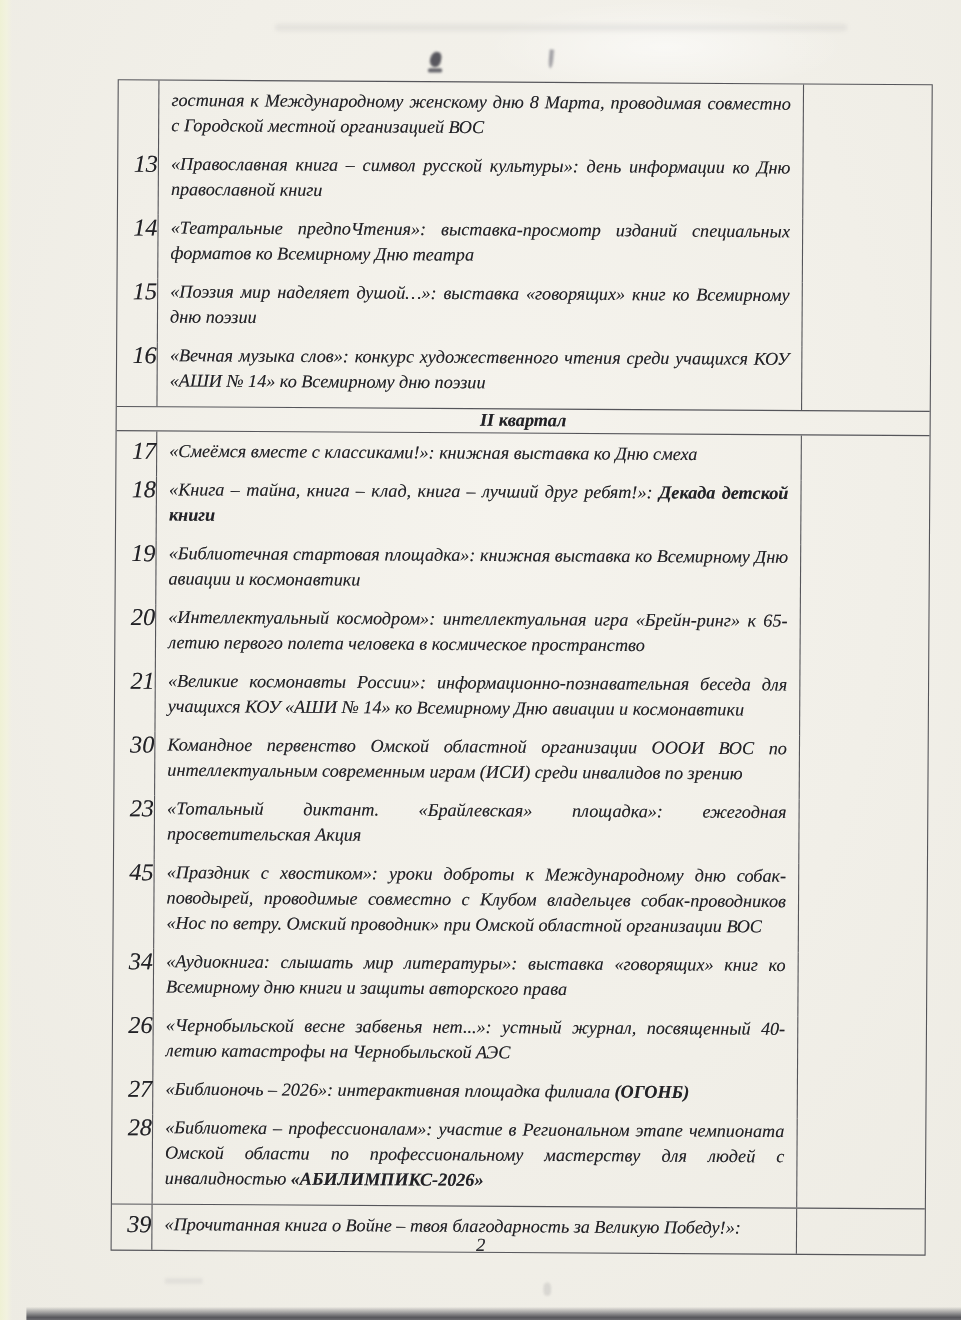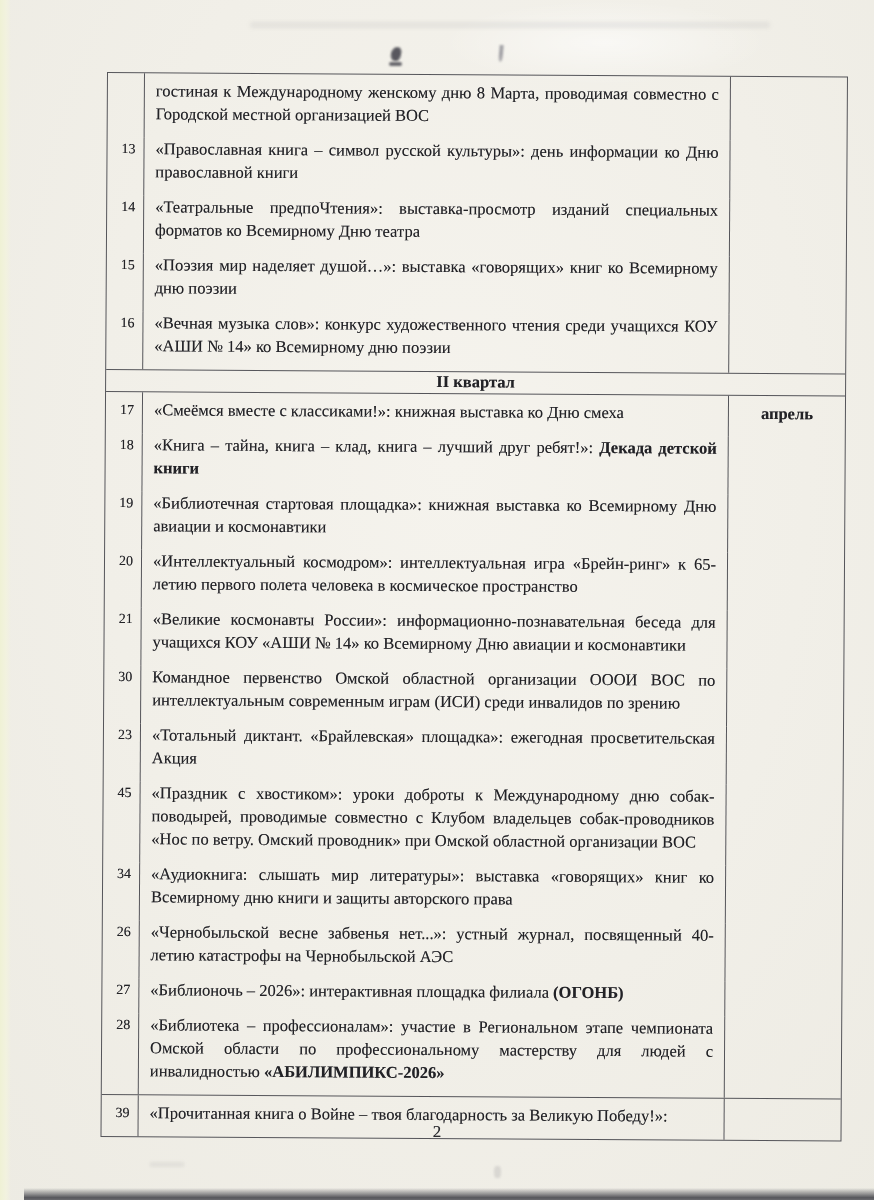--- a/index.html
+++ b/index.html
@@ -4,20 +4,21 @@
 <style>
   html,body{margin:0;padding:0;}
   body{
     width:874px;height:1200px;overflow:hidden;position:relative;
     font-family:"Liberation Serif","DejaVu Serif",serif;
     background:#e9e8e1;
   }
   .paper{
     position:absolute;inset:0;
     background:radial-gradient(ellipse at 52% 38%, #f5f3ed 0%, #f1efe8 55%, #edebe3 100%);
+    font-style:italic;
   }
   .edge-left{
     position:absolute;left:0;top:0;width:11px;height:100%;
     background:linear-gradient(90deg,#eff1d5 0%,#f2f2df 55%,rgba(242,242,223,0) 100%);
   }
   .edge-bottom{
     position:absolute;left:24px;right:0;bottom:0;height:12px;
     background:linear-gradient(180deg,rgba(88,88,94,0) 0%,rgba(88,88,94,.55) 45%,#57575c 80%,#6a6a6e 100%);
     filter:blur(.5px);
   }
@@ -59,22 +60,22 @@
     transform:rotate(.35deg);transform-origin:0 0;
     color:#222226;
     text-shadow:0 0 .5px rgba(25,25,35,.45);
     background:transparent;
   }
   .sec{display:block;}
   .sec.bt{border-top:1.6px solid var(--line);}
   .row{display:grid;grid-template-columns:37px 1fr 116px;}
   .cell{min-height:1px;}
   .num{
-    text-align:left;border-right:1.6px solid var(--line);
-    font-size:14px;line-height:23px;margin-left:14px;
+    text-align:right;border-right:1.6px solid var(--line);
+    font-size:22px;line-height:23px;margin-left:14px;
   }
   .desc{
     border-right:1.6px solid var(--line);
     padding:0 11px 12px 11px;
     font-size:16.5px;line-height:23px;
     text-align:justify;
   }
   .month{
     text-align:center;font-weight:bold;
     font-size:16.5px;line-height:23px;
@@ -132,21 +133,20 @@
           <div class="cell num">16</div>
           <div class="cell desc"><span>«Вечная музыка слов»: конкурс художественного чтения среди учащихся КОУ «АШИ № 14» ко Всемирному дню поэзии</span></div>
           <div class="cell month"></div>
         </div>
       </div>
       <div class="quarter">II квартал</div>
       <div class="sec">
         <div class="row">
           <div class="cell num">17</div>
           <div class="cell desc"><span>«Смеёмся вместе с классиками!»: книжная выставка ко Дню смеха</span></div>
-          <div class="cell month">апрель</div>
         </div>
         <div class="row">
           <div class="cell num">18</div>
           <div class="cell desc"><span>«Книга – тайна, книга – клад, книга – лучший друг ребят!»: </span><span class="b">Декада детской книги</span></div>
           <div class="cell month"></div>
         </div>
         <div class="row">
           <div class="cell num">19</div>
           <div class="cell desc"><span>«Библиотечная стартовая площадка»: книжная выставка ко Всемирному Дню авиации и космонавтики</span></div>
           <div class="cell month"></div>

